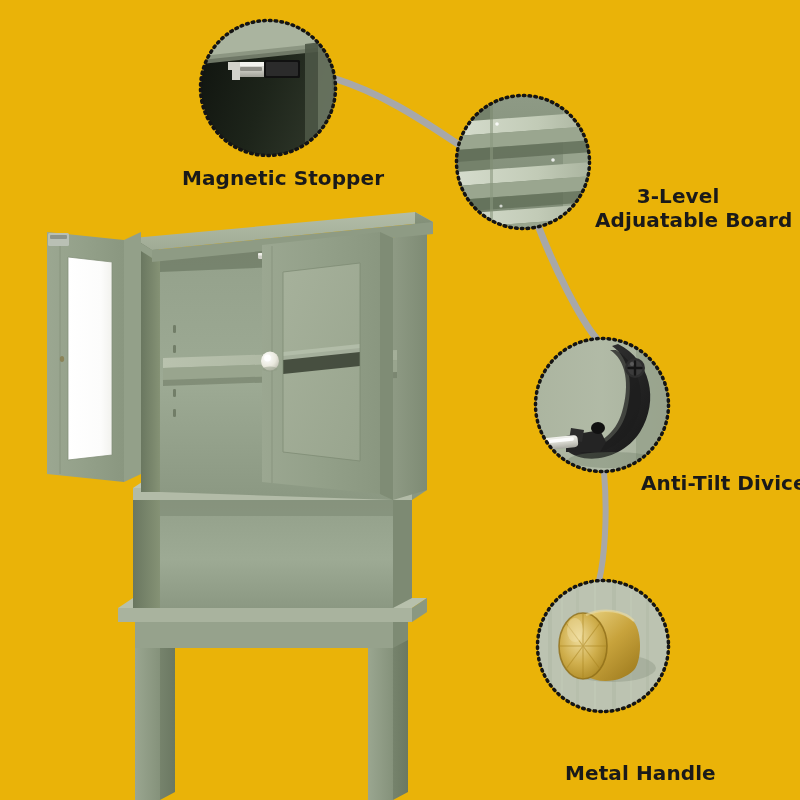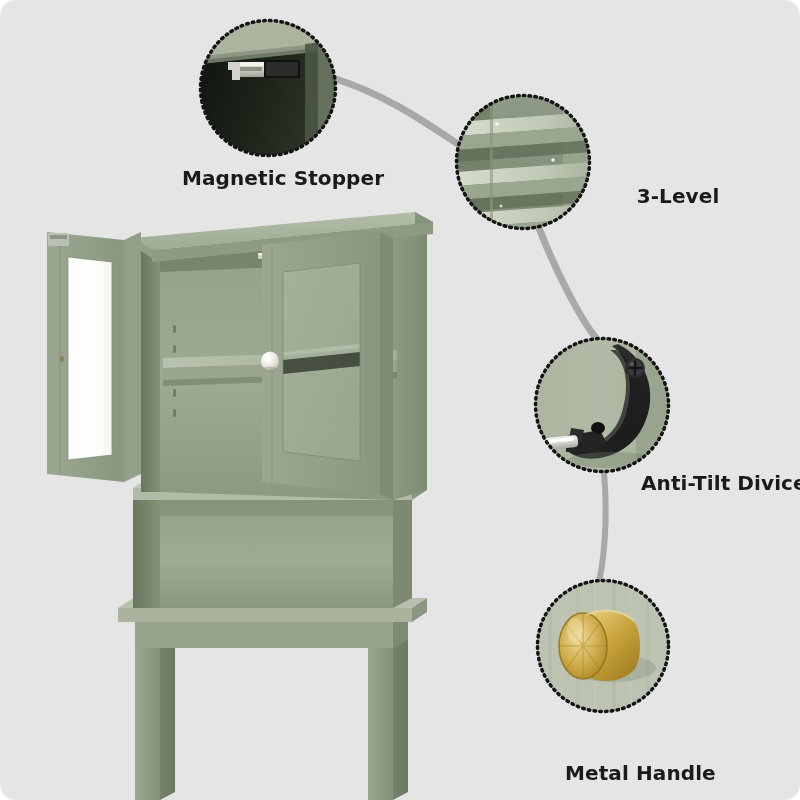--- a/index.html
+++ b/index.html
@@ -8,23 +8,22 @@
     padding: 0;
     background: #ffffff;
   }
   body {
     font-family: "DejaVu Sans", "Liberation Sans", sans-serif;
   }
   #stage {
     position: relative;
     width: 800px;
     height: 800px;
-    background: #e5e5e5;
+    background: #eab308;
     overflow: hidden;
-    border-radius: 16px;
   }
   .svg-layer {
     position: absolute;
     left: 0;
     top: 0;
     width: 800px;
     height: 800px;
   }
   .callout-label {
     position: absolute;
@@ -424,20 +423,21 @@
       <circle cx="603" cy="646" r="65.5" fill="none" stroke="#141414" stroke-width="3.5" stroke-linecap="round" stroke-dasharray="1.6 4.2"></circle>
     </g>
   </svg>
 
   <div class="callout-label" style="left:182px; top:166px;">
     <span class="lbl-line">Magnetic Stopper</span>
   </div>
 
   <div class="callout-label center" style="left:571px; top:184px; width:166px;">
     <span class="lbl-line">3-Level</span>
+    <span class="lbl-line">Adjuatable Board</span>
   </div>
 
   <div class="callout-label" style="left:641px; top:471px;">
     <span class="lbl-line">Anti-Tilt Divice</span>
   </div>
 
   <div class="callout-label" style="left:565px; top:726px;margin-top:35px;">
     <span class="lbl-line">Metal Handle</span>
   </div>
 

